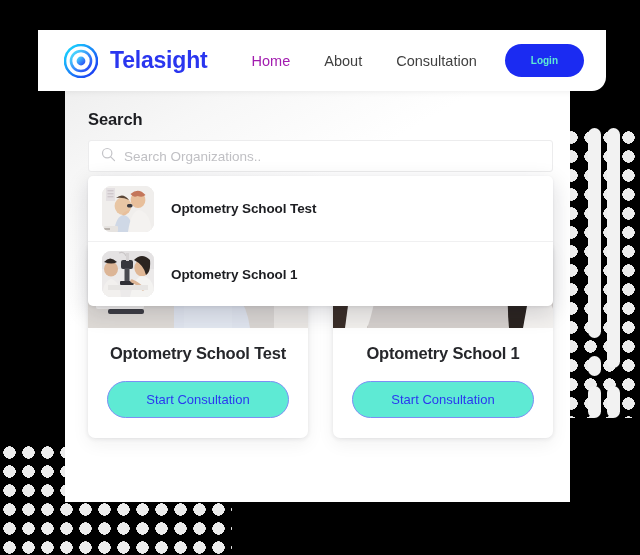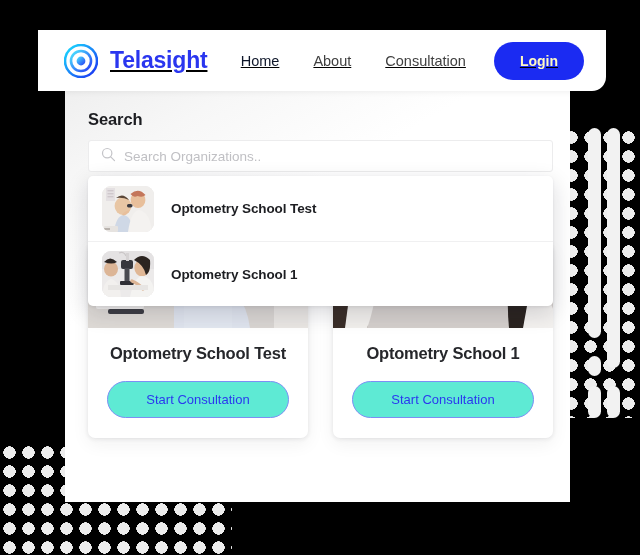--- a/index.html
+++ b/index.html
@@ -69,21 +69,20 @@
     position: absolute;
     left: 38px; top: 30px;
     width: 568px; height: 61px;
     background: #ffffff;
     border-radius: 0 0 14px 0;
     z-index: 6;
     display: flex;
     align-items: center;
     padding: 0 22px 0 26px;
     box-shadow: 0 2px 5px rgba(0,0,0,0.05);
-    text-decoration: underline;
   }
   #brand {
     display: flex; align-items: center; gap: 12px;
     margin-right: auto;
   }
   .logo-mark {
     position: relative;
     width: 34px; height: 34px; flex: 0 0 34px;
   }
   .logo-mark svg { display: block; }
@@ -97,27 +96,27 @@
 
   #nav {
     display: flex; align-items: center; gap: 34px;
   }
   .nav-link {
     font-size: 14.5px;
     color: #404040;
     white-space: nowrap;
     cursor: pointer;
   }
-  .nav-link.active { color: #0f172a; }
+  .nav-link.active { color: #a21caf; }
 
   #login-btn {
     margin-left: 28px;
     background: #1b2bf2;
-    color: #fef9c3;
-    font-size: 14px;
+    color: #5eead4;
+    font-size: 10px;
     font-weight: 700;
     border: none;
     border-radius: 22px;
     padding: 11px 26px;
     cursor: pointer;
     white-space: nowrap;
     font-family: "Liberation Sans", sans-serif;
   }
 
   

